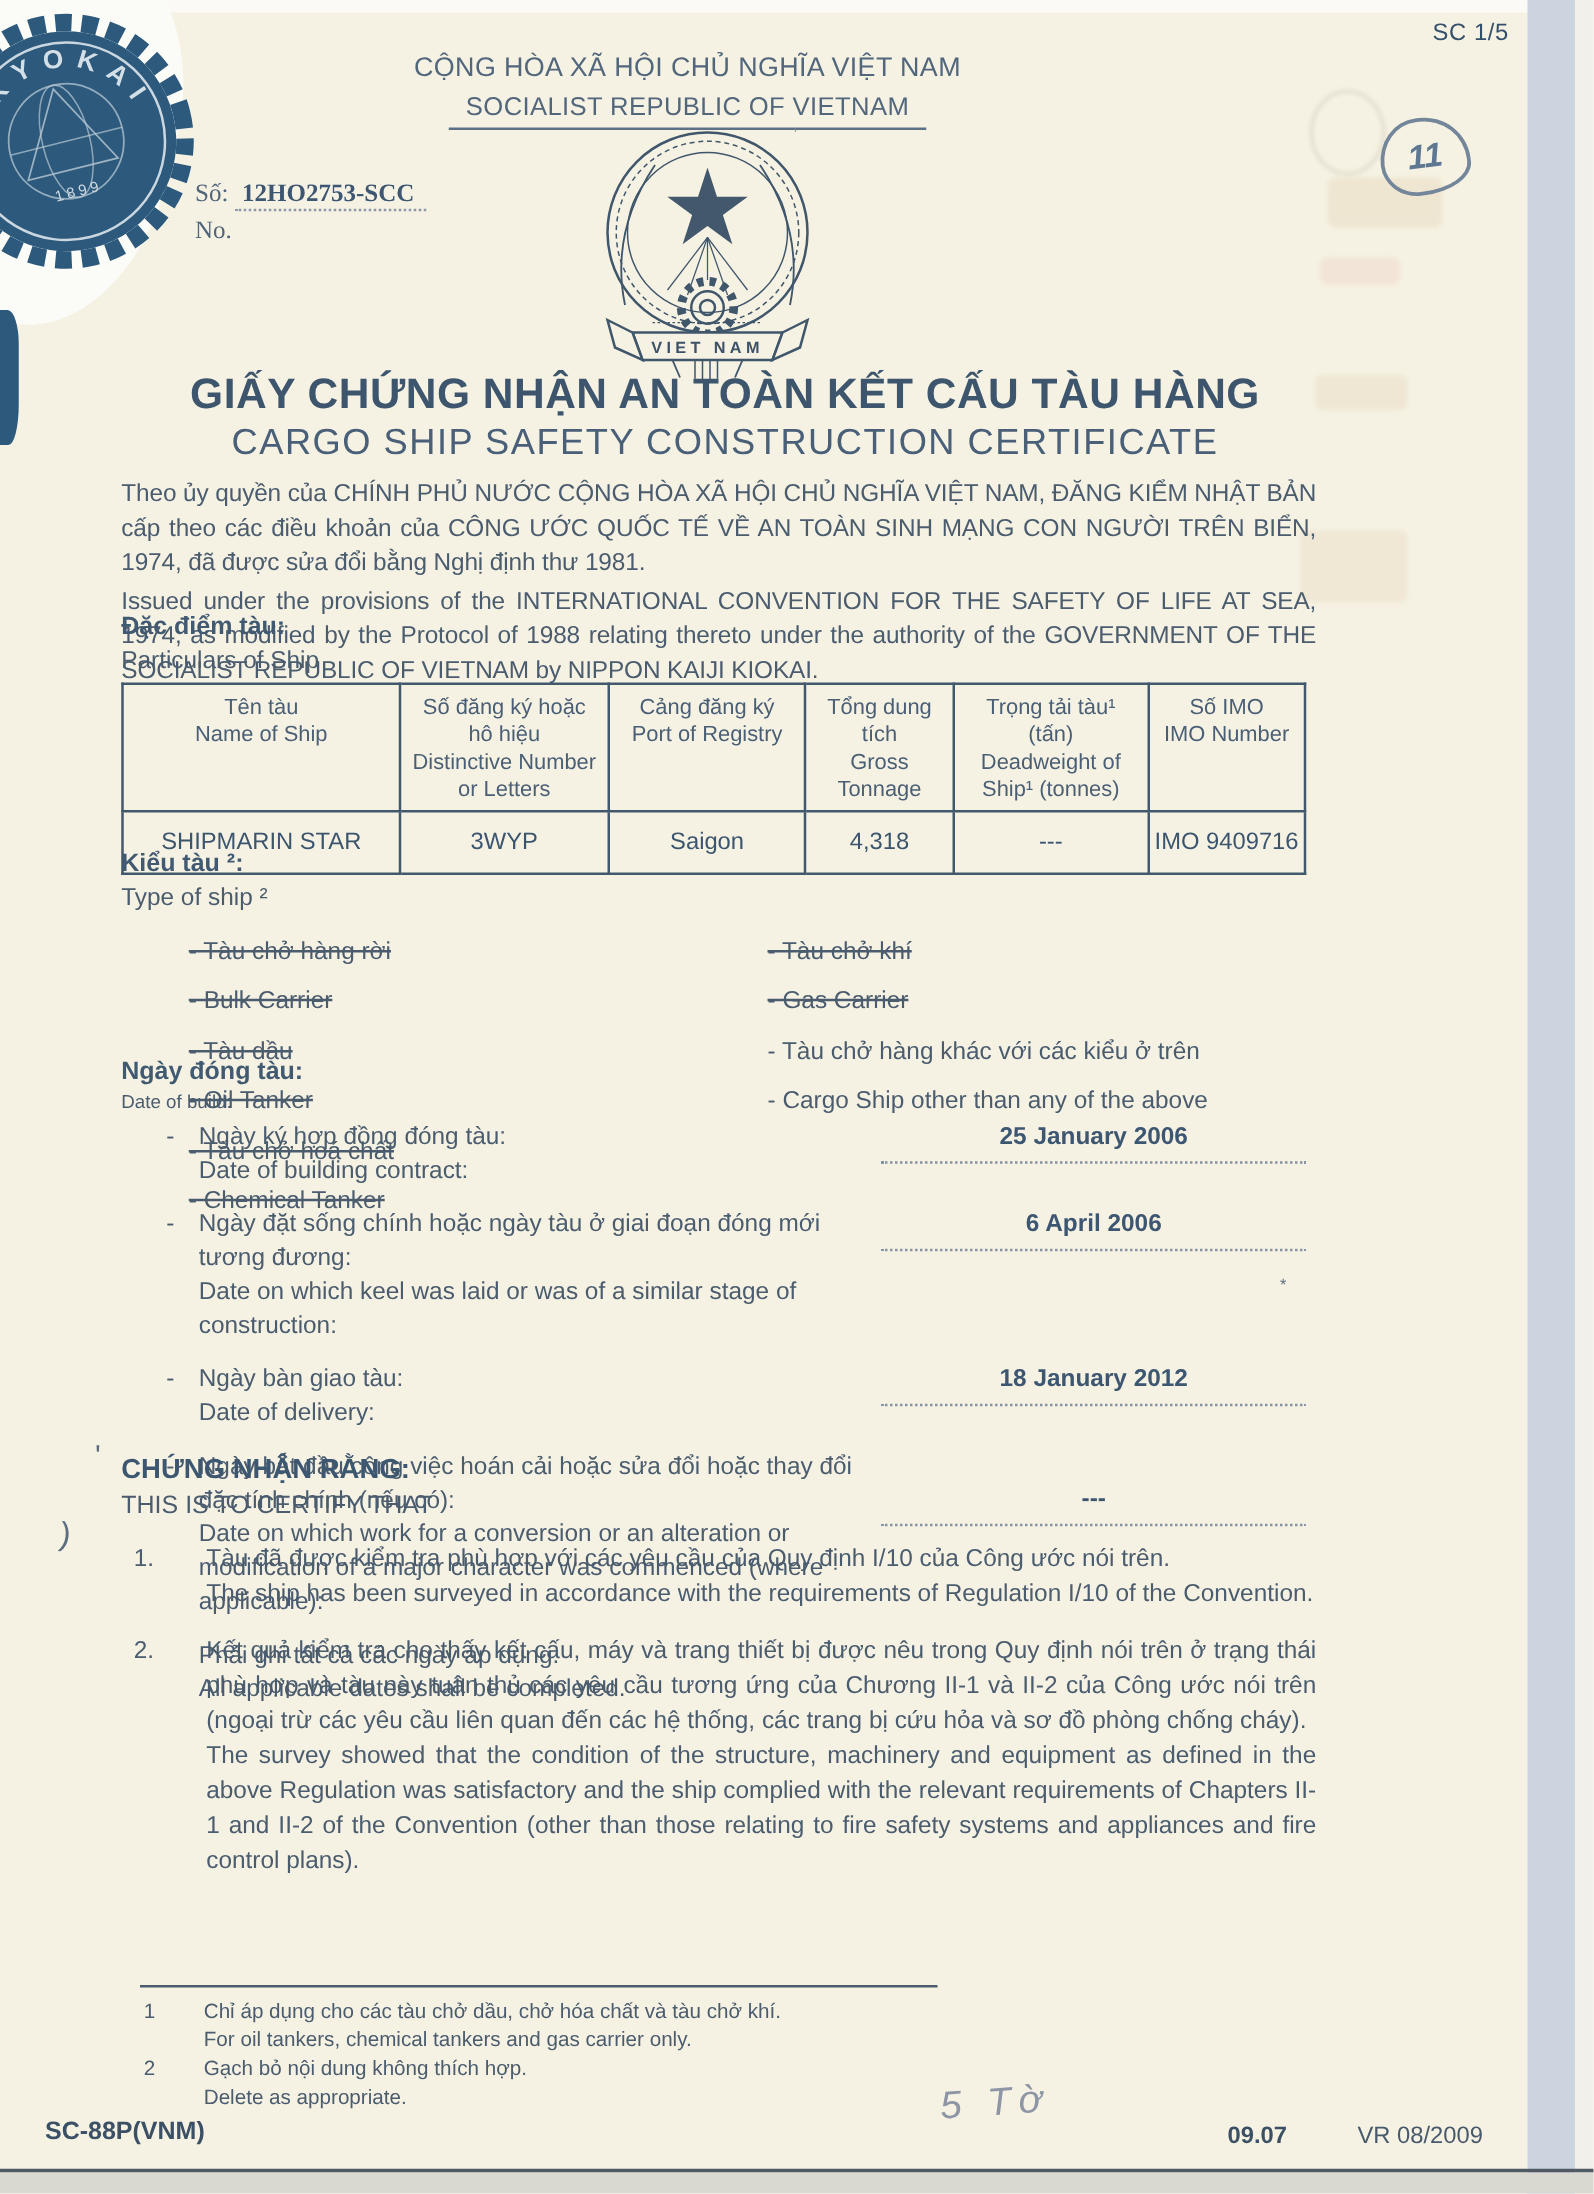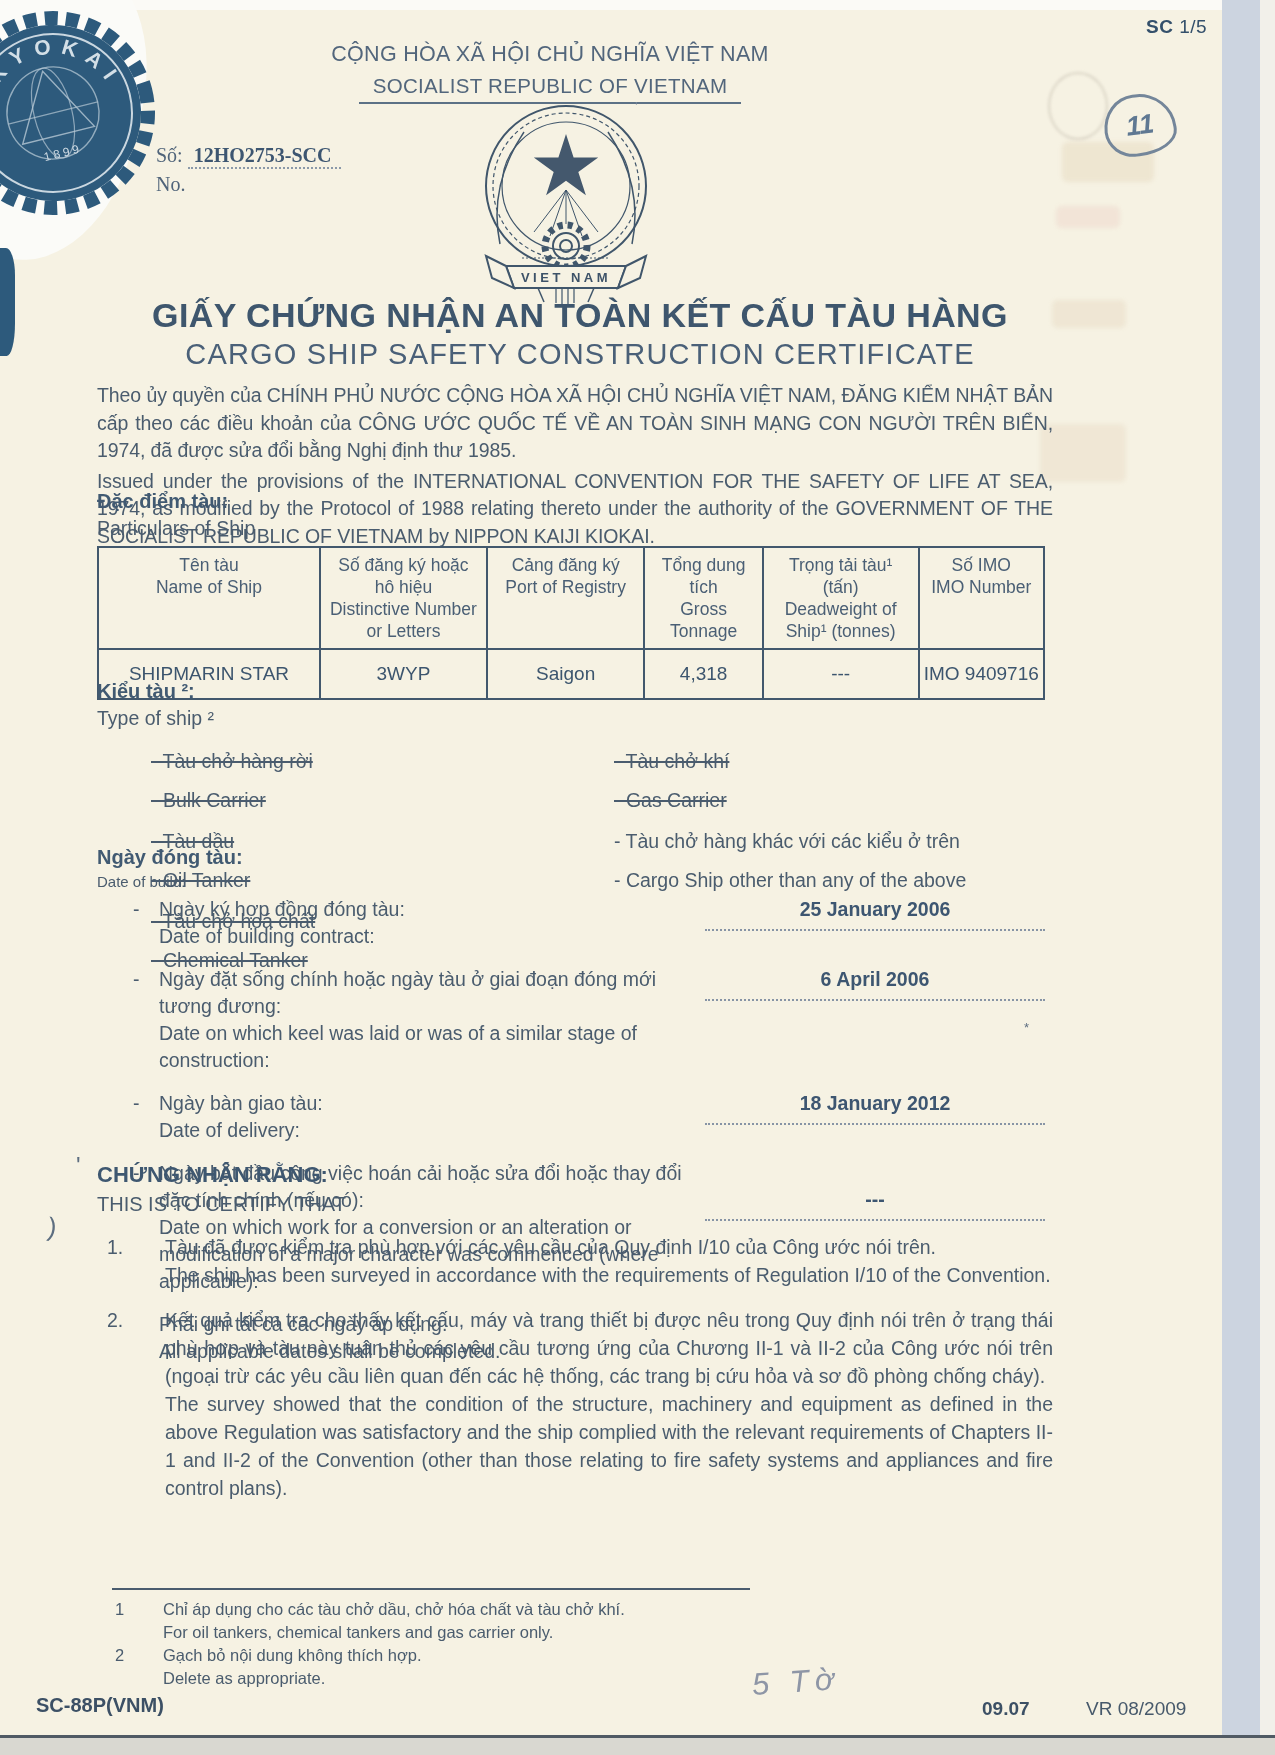--- a/index.html
+++ b/index.html
@@ -23,21 +23,21 @@
   .g2{left:1056px;top:206px;width:64px;height:22px;background:rgba(215,130,130,.12);}
   .g3{left:1052px;top:300px;width:74px;height:28px;background:rgba(200,165,120,.14);}
   .g4{left:1040px;top:424px;width:86px;height:58px;background:rgba(200,165,120,.13);}
   .ghost-circle{position:absolute;left:1048px;top:72px;width:56px;height:64px;border:2px solid rgba(170,160,145,.35);border-radius:50%;filter:blur(1.5px);}
   .mark-quote{position:absolute;left:76px;top:1152px;font-size:24px;color:#5d6e80;}
   .mark-paren{position:absolute;left:48px;top:1212px;font-size:26px;color:#5d6e80;transform:rotate(8deg);}
   .mark-dot{position:absolute;left:1024px;top:1020px;font-size:13px;color:#5d6e80;}
   .mark-dot2{position:absolute;left:635px;top:100px;font-size:12px;color:#76879a;}
   
   .sc-code{position:absolute;left:1146px;top:16px;font-size:19px;color:#34506b;letter-spacing:.5px;}
-  .sc-code .b{font-weight:700;}
+  .sc-code .b{font-weight:400;}
   .circle11{
     position:absolute;left:1104px;top:94px;width:66px;height:56px;
     border:3px solid #74869a;border-radius:46% 54% 58% 42%/58% 62% 38% 46%;
     transform:rotate(-7deg);display:flex;align-items:center;justify-content:center;
     color:#5f7892;font-size:27px;font-style:italic;font-weight:600;
   }
   
   .hdr-vn{position:absolute;left:0;top:42px;width:1100px;text-align:center;font-size:21.5px;color:#52667c;letter-spacing:.3px;}
   .hdr-en-wrap{position:absolute;left:0;top:74px;width:1100px;text-align:center;}
   .hdr-en{display:inline-block;font-size:20.5px;color:#52667c;border-bottom:2px solid #5c7186;padding:0 14px 4px 14px;letter-spacing:.3px;}
@@ -184,21 +184,21 @@
       </g>
       <path d="M100,40 L107.6,63.4 L132.2,63.4 L112.3,77.9 L119.9,101.3 L100,86.8 L80.1,101.3 L87.7,77.9 L67.8,63.4 L92.4,63.4 Z" fill="#44586d"></path>
       <text x="100" y="188" text-anchor="middle" font-size="13" font-weight="700" letter-spacing="3.5" fill="#3d5268" font-family="Liberation Sans, sans-serif">VIET NAM</text>
     </svg>
   </div>
 
   <div class="title-vn">GIẤY CHỨNG NHẬN AN TOÀN KẾT CẤU TÀU HÀNG</div>
   <div class="title-en">CARGO SHIP SAFETY CONSTRUCTION CERTIFICATE</div>
 
   <div class="intro">
-    <p>Theo ủy quyền của CHÍNH PHỦ NƯỚC CỘNG HÒA XÃ HỘI CHỦ NGHĨA VIỆT NAM, ĐĂNG KIỂM NHẬT BẢN cấp theo các điều khoản của CÔNG ƯỚC QUỐC TẾ VỀ AN TOÀN SINH MẠNG CON NGƯỜI TRÊN BIỂN, 1974, đã được sửa đổi bằng Nghị định thư 1985.</p>
+    <p>Theo ủy quyền của CHÍNH PHỦ NƯỚC CỘNG HÒA XÃ HỘI CHỦ NGHĨA VIỆT NAM, ĐĂNG KIỂM NHẬT BẢN cấp theo các điều khoản của CÔNG ƯỚC QUỐC TẾ VỀ AN TOÀN SINH MẠNG CON NGƯỜI TRÊN BIỂN, 1974, đã được sửa đổi bằng Nghị định thư 1981.</p>
     <p>Issued under the provisions of the INTERNATIONAL CONVENTION FOR THE SAFETY OF LIFE AT SEA, 1974, as modified by the Protocol of 1988 relating thereto under the authority of the GOVERNMENT OF THE SOCIALIST REPUBLIC OF VIETNAM by NIPPON KAIJI KIOKAI.</p>
   </div>
 
   <div class="part-head">
     <div class="vn">Đặc điểm tàu:</div>
     <div class="en">Particulars of Ship</div>
   </div>
 
   <table class="ship">
     <tbody>

